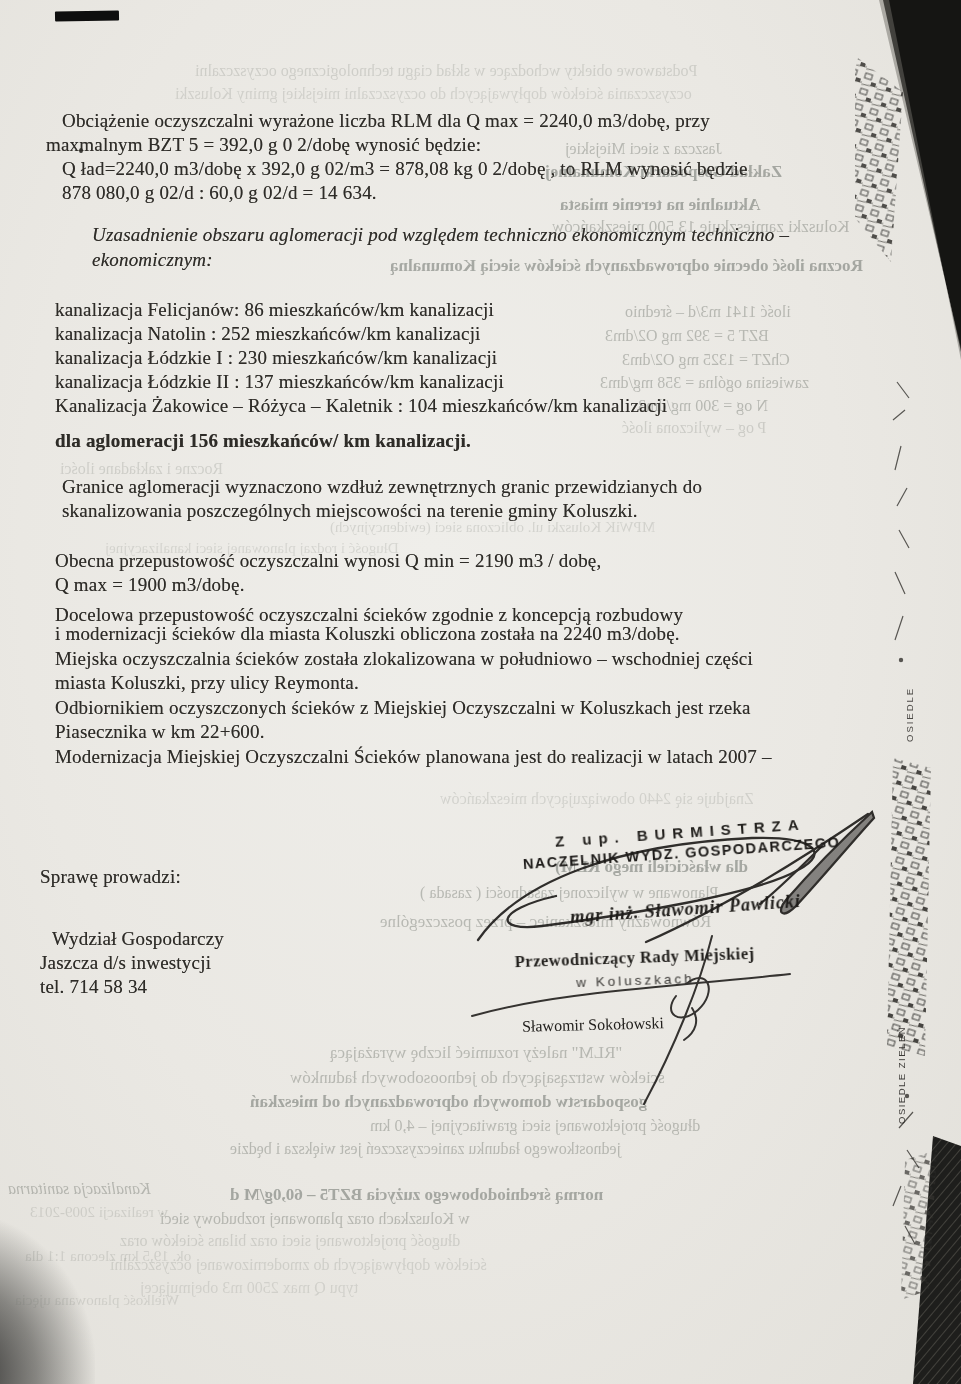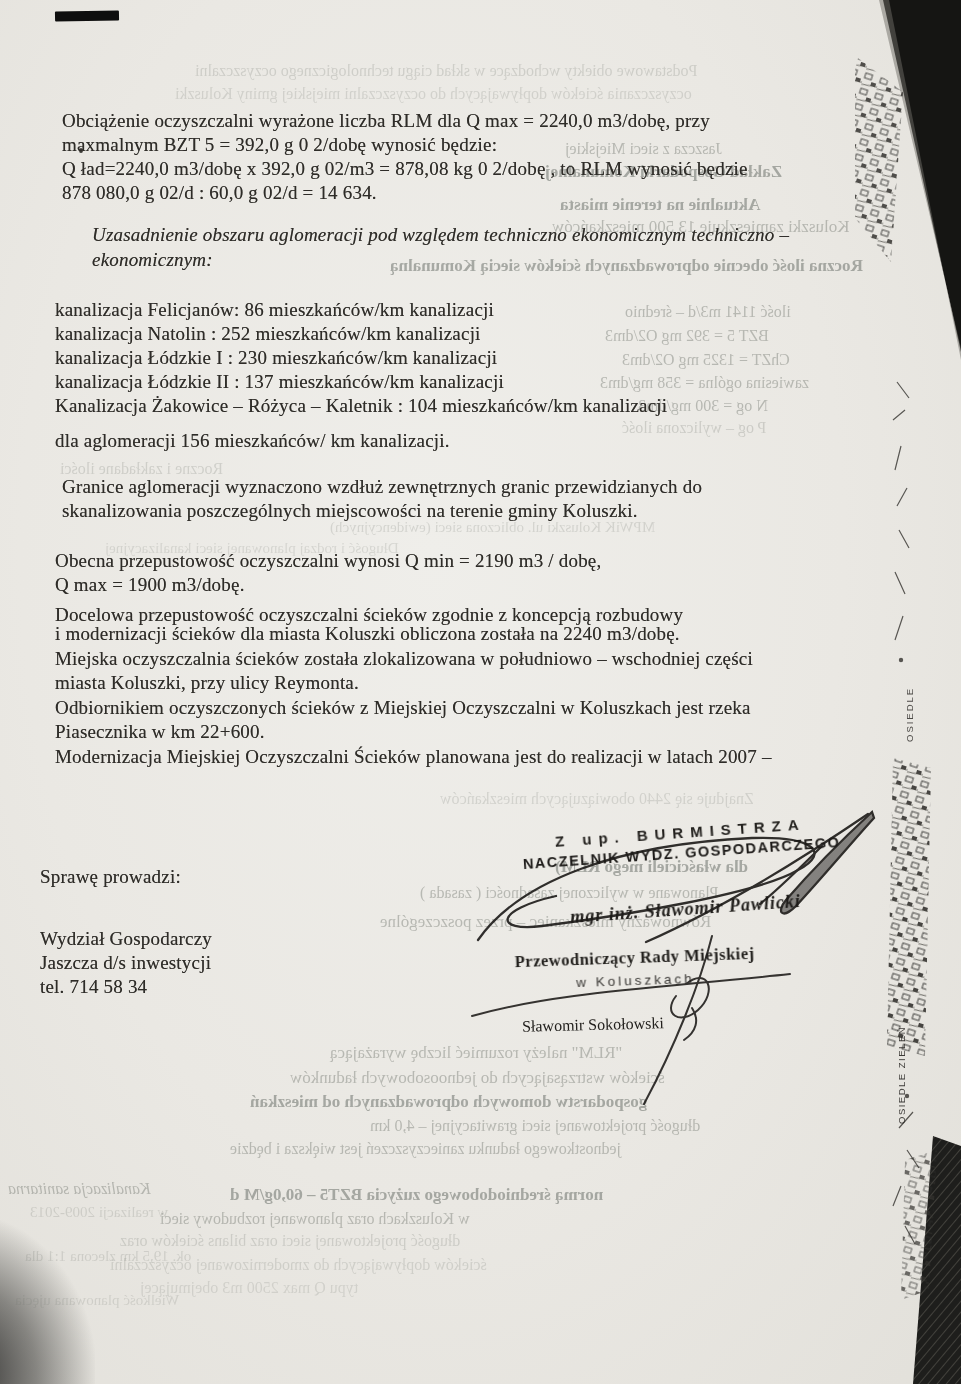--- a/index.html
+++ b/index.html
@@ -6,21 +6,21 @@
   .page{
     position:relative; width:961px; height:1384px; overflow:hidden;
     background:
       radial-gradient(ellipse at 45% 40%, #efeeea 0%, #eae8e3 55%, #e2e0da 100%);
     font-family:"Liberation Serif", serif;
     color:#2e2c28;
   }
   .ln{position:absolute; white-space:nowrap; font-size:19px; letter-spacing:.2px;
       text-shadow:0 0 .4px rgba(40,38,34,.55);}
   .it{font-style:italic;margin-left:30px;}
-  .bd{font-weight:normal;}
+  .bd{font-weight:bold;}
   .bleed{position:absolute; white-space:nowrap; transform:scaleX(-1);
          color:rgba(104,110,102,.40); filter:blur(.45px); font-size:17px;}
   .bleed.bb{color:rgba(96,102,95,.5); font-weight:bold;}
   .stamp1{position:absolute; left:508px; top:824px; width:350px; text-align:center;
           transform:rotate(-4deg); color:#23211e;}
   .stamp1 .l1{font-family:"Liberation Sans",sans-serif; font-size:15px; letter-spacing:7px;
               filter:blur(.3px); font-weight:600;}
   .stamp1 .l2{font-family:"Liberation Sans",sans-serif; font-size:14.5px; font-weight:bold;
               letter-spacing:1.5px; margin-top:4px; filter:blur(.55px); color:#1d1b19;}
   .stamp1 .l3{font-size:18px; font-weight:bold; font-style:italic; margin-top:38px;
@@ -77,21 +77,21 @@
   <div class="bleed" style="left:160px;top:1210px;font-size:16px">w Koluszkach oraz planowanej rozbudowy sieci</div>
   <div class="bleed" style="left:120px;top:1232px;font-size:16px;opacity:.55">długość projektowanej sieci oraz bilans ścieków oraz</div>
   <div class="bleed" style="left:110px;top:1256px;font-size:16px;opacity:.5">ścieków dopływających do zmodernizowanej oczyszczalni</div>
   <div class="bleed" style="left:140px;top:1279px;font-size:16px;opacity:.45">typu Q max 2500 m3 obejmującej</div>
   <div class="bleed" style="left:8px;top:1180px;font-style:italic;font-size:16px">Kanalizacja sanitarna</div>
   <div class="bleed" style="left:30px;top:1204px;font-size:15px;opacity:.5">w realizacji 2009-2013</div>
   <div class="bleed" style="left:25px;top:1248px;font-size:15px;opacity:.5">ok. 19,5 km zlecona 1:1 dla</div>
   <div class="bleed" style="left:15px;top:1292px;font-size:15px;opacity:.45">Wielkość planowana ujęcia</div>
 
   <div class="ln" style="left:62px;top:110px">Obciążenie oczyszczalni wyrażone liczba RLM dla Q max = 2240,0 m3/dobę, przy</div>
-  <div class="ln" style="left:62px;top:134px">maxmalnym  BZT 5 = 392,0 g 0 2/dobę  wynosić będzie:</div>
+  <div class="ln" style="left:46px;top:134px">maxmalnym  BZT 5 = 392,0 g 0 2/dobę  wynosić będzie:</div>
   <div class="ln" style="left:62px;top:158px">Q ład=2240,0 m3/dobę x 392,0 g 02/m3 = 878,08 kg 0 2/dobę , to RLM wynosić będzie</div>
   <div class="ln" style="left:62px;top:182px">878 080,0 g 02/d : 60,0 g 02/d = 14 634.</div>
 
   <div class="ln it" style="left:62px;top:224px">Uzasadnienie  obszaru aglomeracji pod względem techniczno ekonomicznym techniczno –</div>
   <div class="ln it" style="left:62px;top:249px">ekonomicznym:</div>
 
   <div class="ln" style="left:55px;top:299px">kanalizacja  Felicjanów: 86 mieszkańców/km  kanalizacji</div>
   <div class="ln" style="left:55px;top:323px">kanalizacja  Natolin : 252 mieszkańców/km kanalizacji</div>
   <div class="ln" style="left:55px;top:347px">kanalizacja Łódzkie I : 230 mieszkańców/km kanalizacji</div>
   <div class="ln" style="left:55px;top:371px">kanalizacja Łódzkie II : 137 mieszkańców/km kanalizacji</div>
@@ -107,21 +107,21 @@
 
   <div class="ln" style="left:55px;top:604px">Docelowa przepustowość  oczyszczalni ścieków zgodnie z koncepcją rozbudowy</div>
   <div class="ln" style="left:55px;top:623px">i modernizacji ścieków dla miasta Koluszki  obliczona została na  2240 m3/dobę.</div>
   <div class="ln" style="left:55px;top:648px">Miejska oczyszczalnia ścieków została zlokalizowana w południowo – wschodniej części</div>
   <div class="ln" style="left:55px;top:672px">miasta Koluszki, przy ulicy Reymonta.</div>
   <div class="ln" style="left:55px;top:697px">Odbiornikiem oczyszczonych ścieków z Miejskiej Oczyszczalni w Koluszkach jest rzeka</div>
   <div class="ln" style="left:55px;top:721px">Piasecznika w km  22+600.</div>
   <div class="ln" style="left:55px;top:746px">Modernizacja Miejskiej Oczyszczalni Ścieków  planowana jest do realizacji  w latach  2007 –</div>
 
   <div class="ln" style="left:40px;top:866px">Sprawę prowadzi:</div>
-  <div class="ln" style="left:40px;top:928px">Wydział Gospodarczy</div>
+  <div class="ln" style="left:52px;top:928px">Wydział Gospodarczy</div>
   <div class="ln" style="left:40px;top:952px">Jaszcza d/s inwestycji</div>
   <div class="ln" style="left:40px;top:976px">tel. 714 58 34</div>
 
   <div class="stamp1">
     <div class="l1">Z up. BURMISTRZA</div>
     <div class="l2">NACZELNIK WYDZ. GOSPODARCZEGO</div>
     <div class="l3">mgr inż. Sławomir Pawlicki</div>
   </div>
 
   <div class="stamp2">

